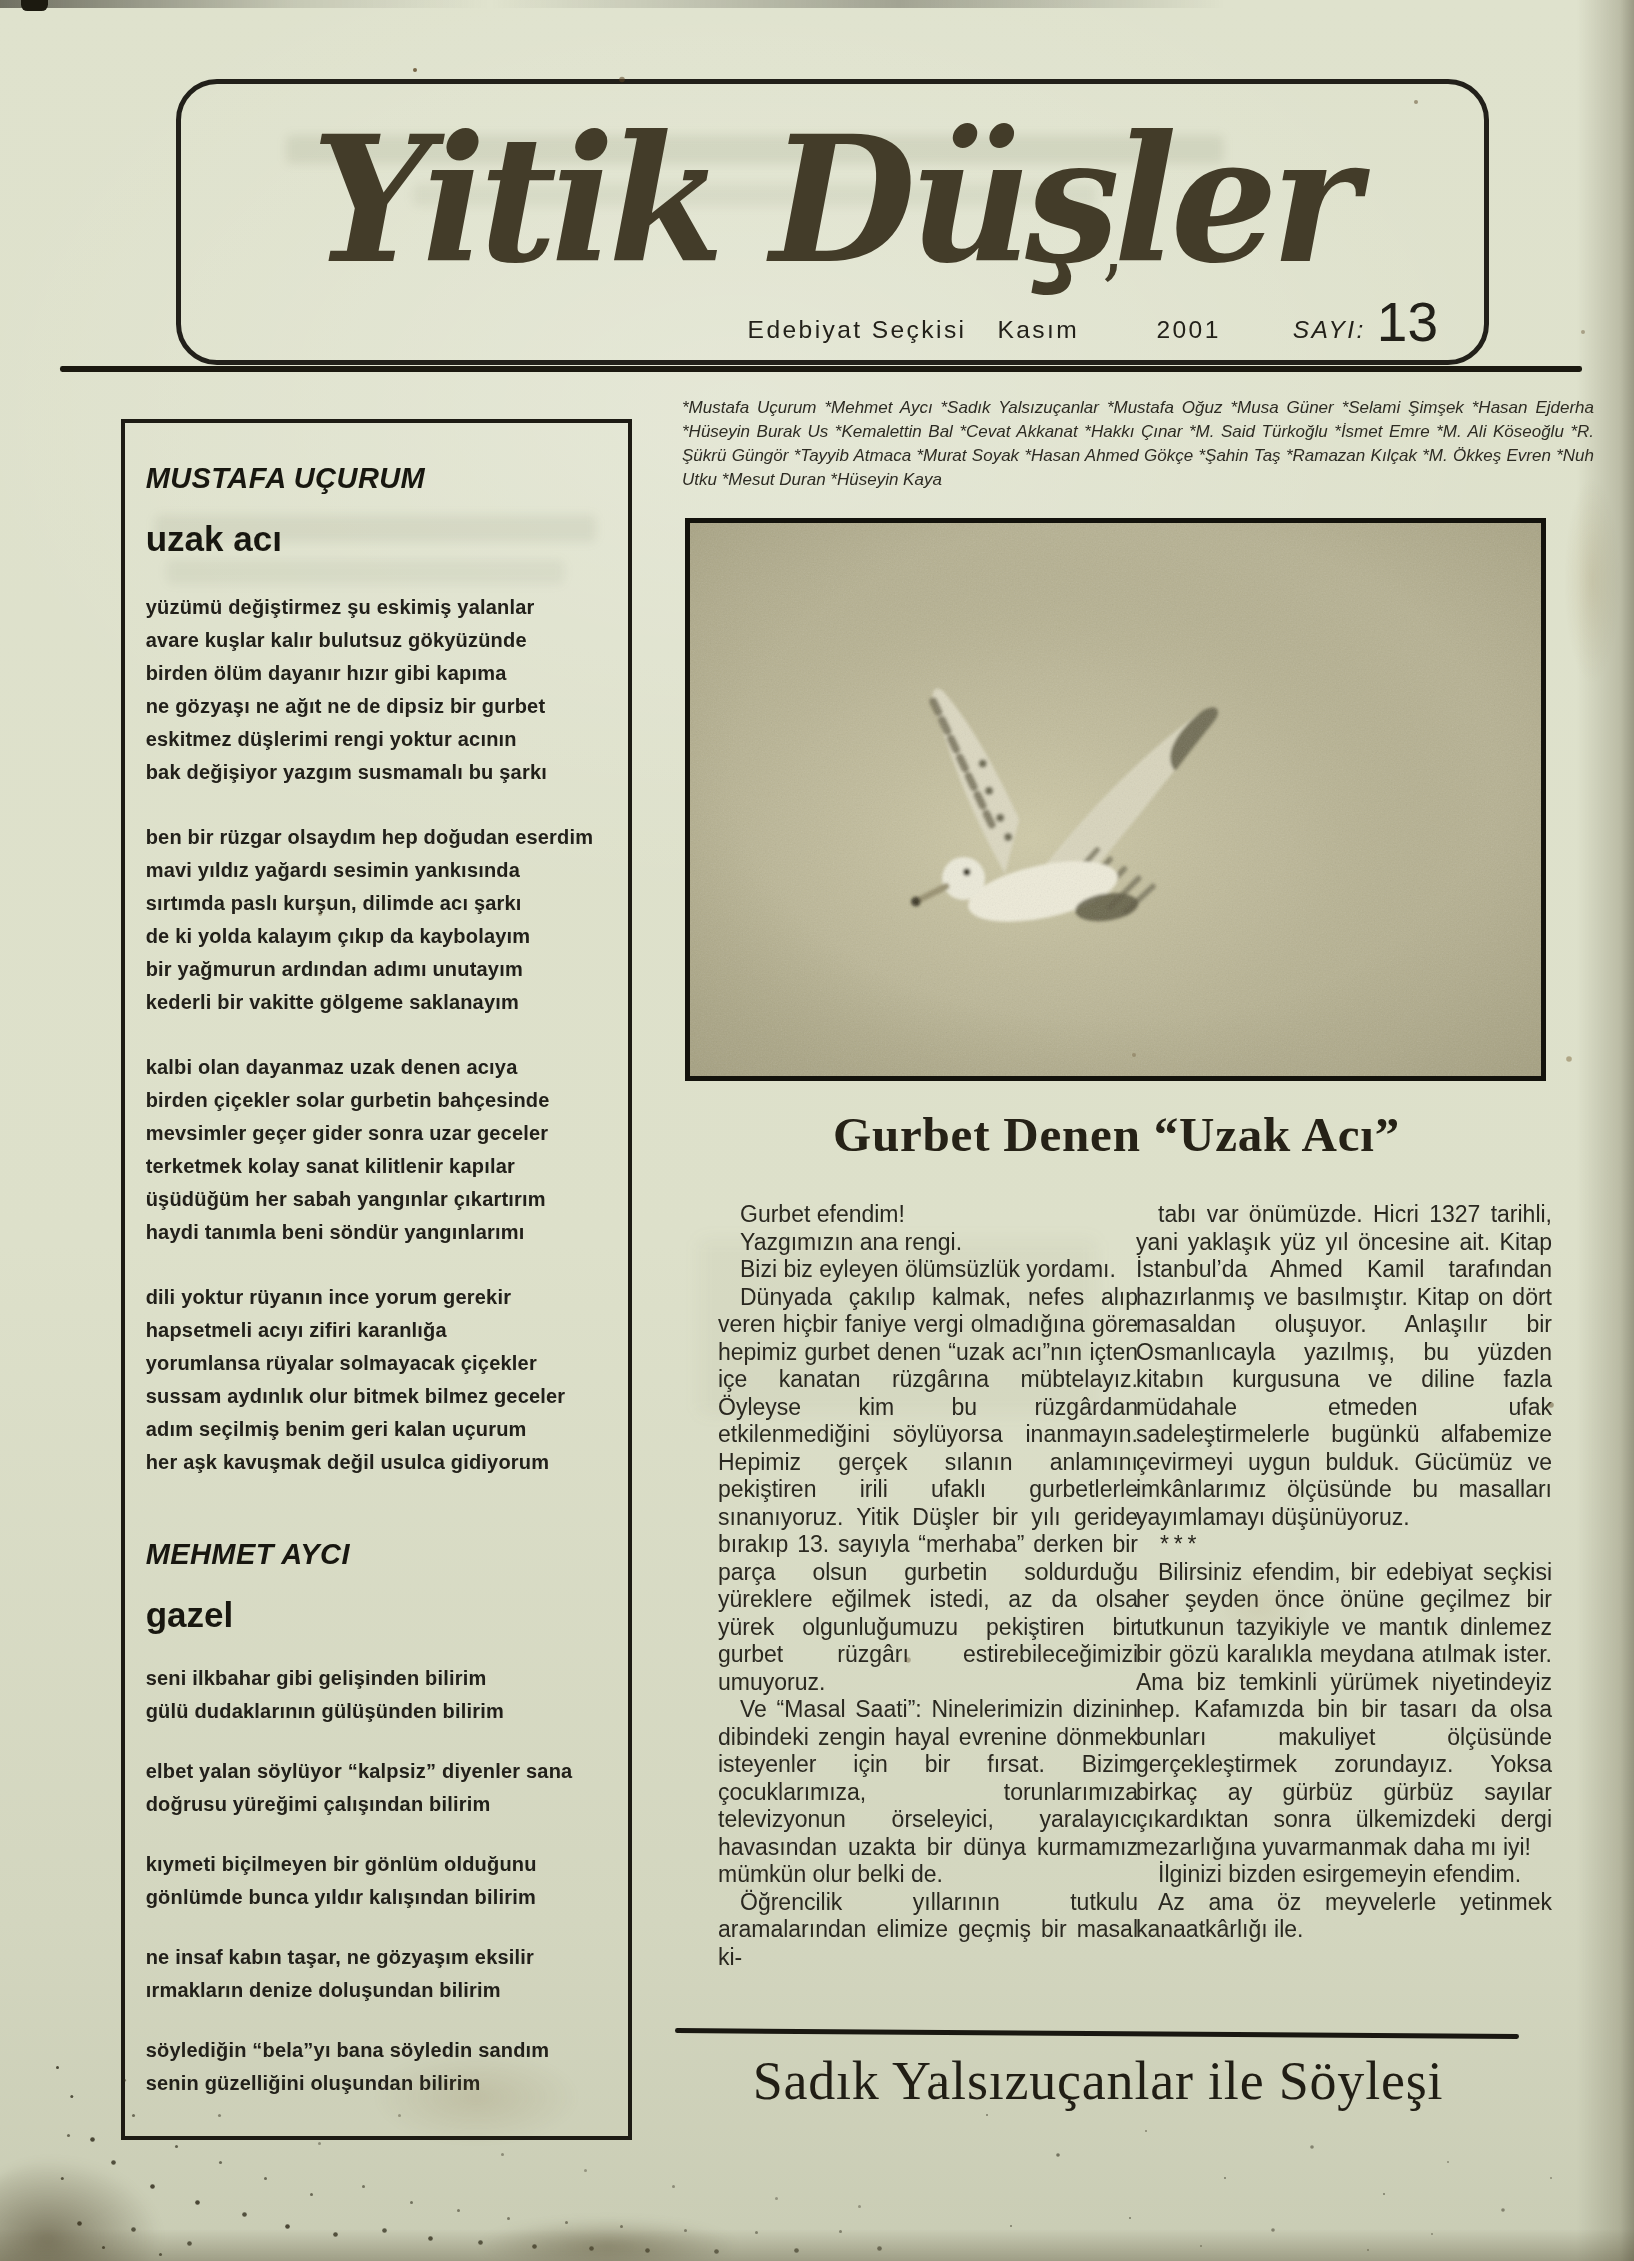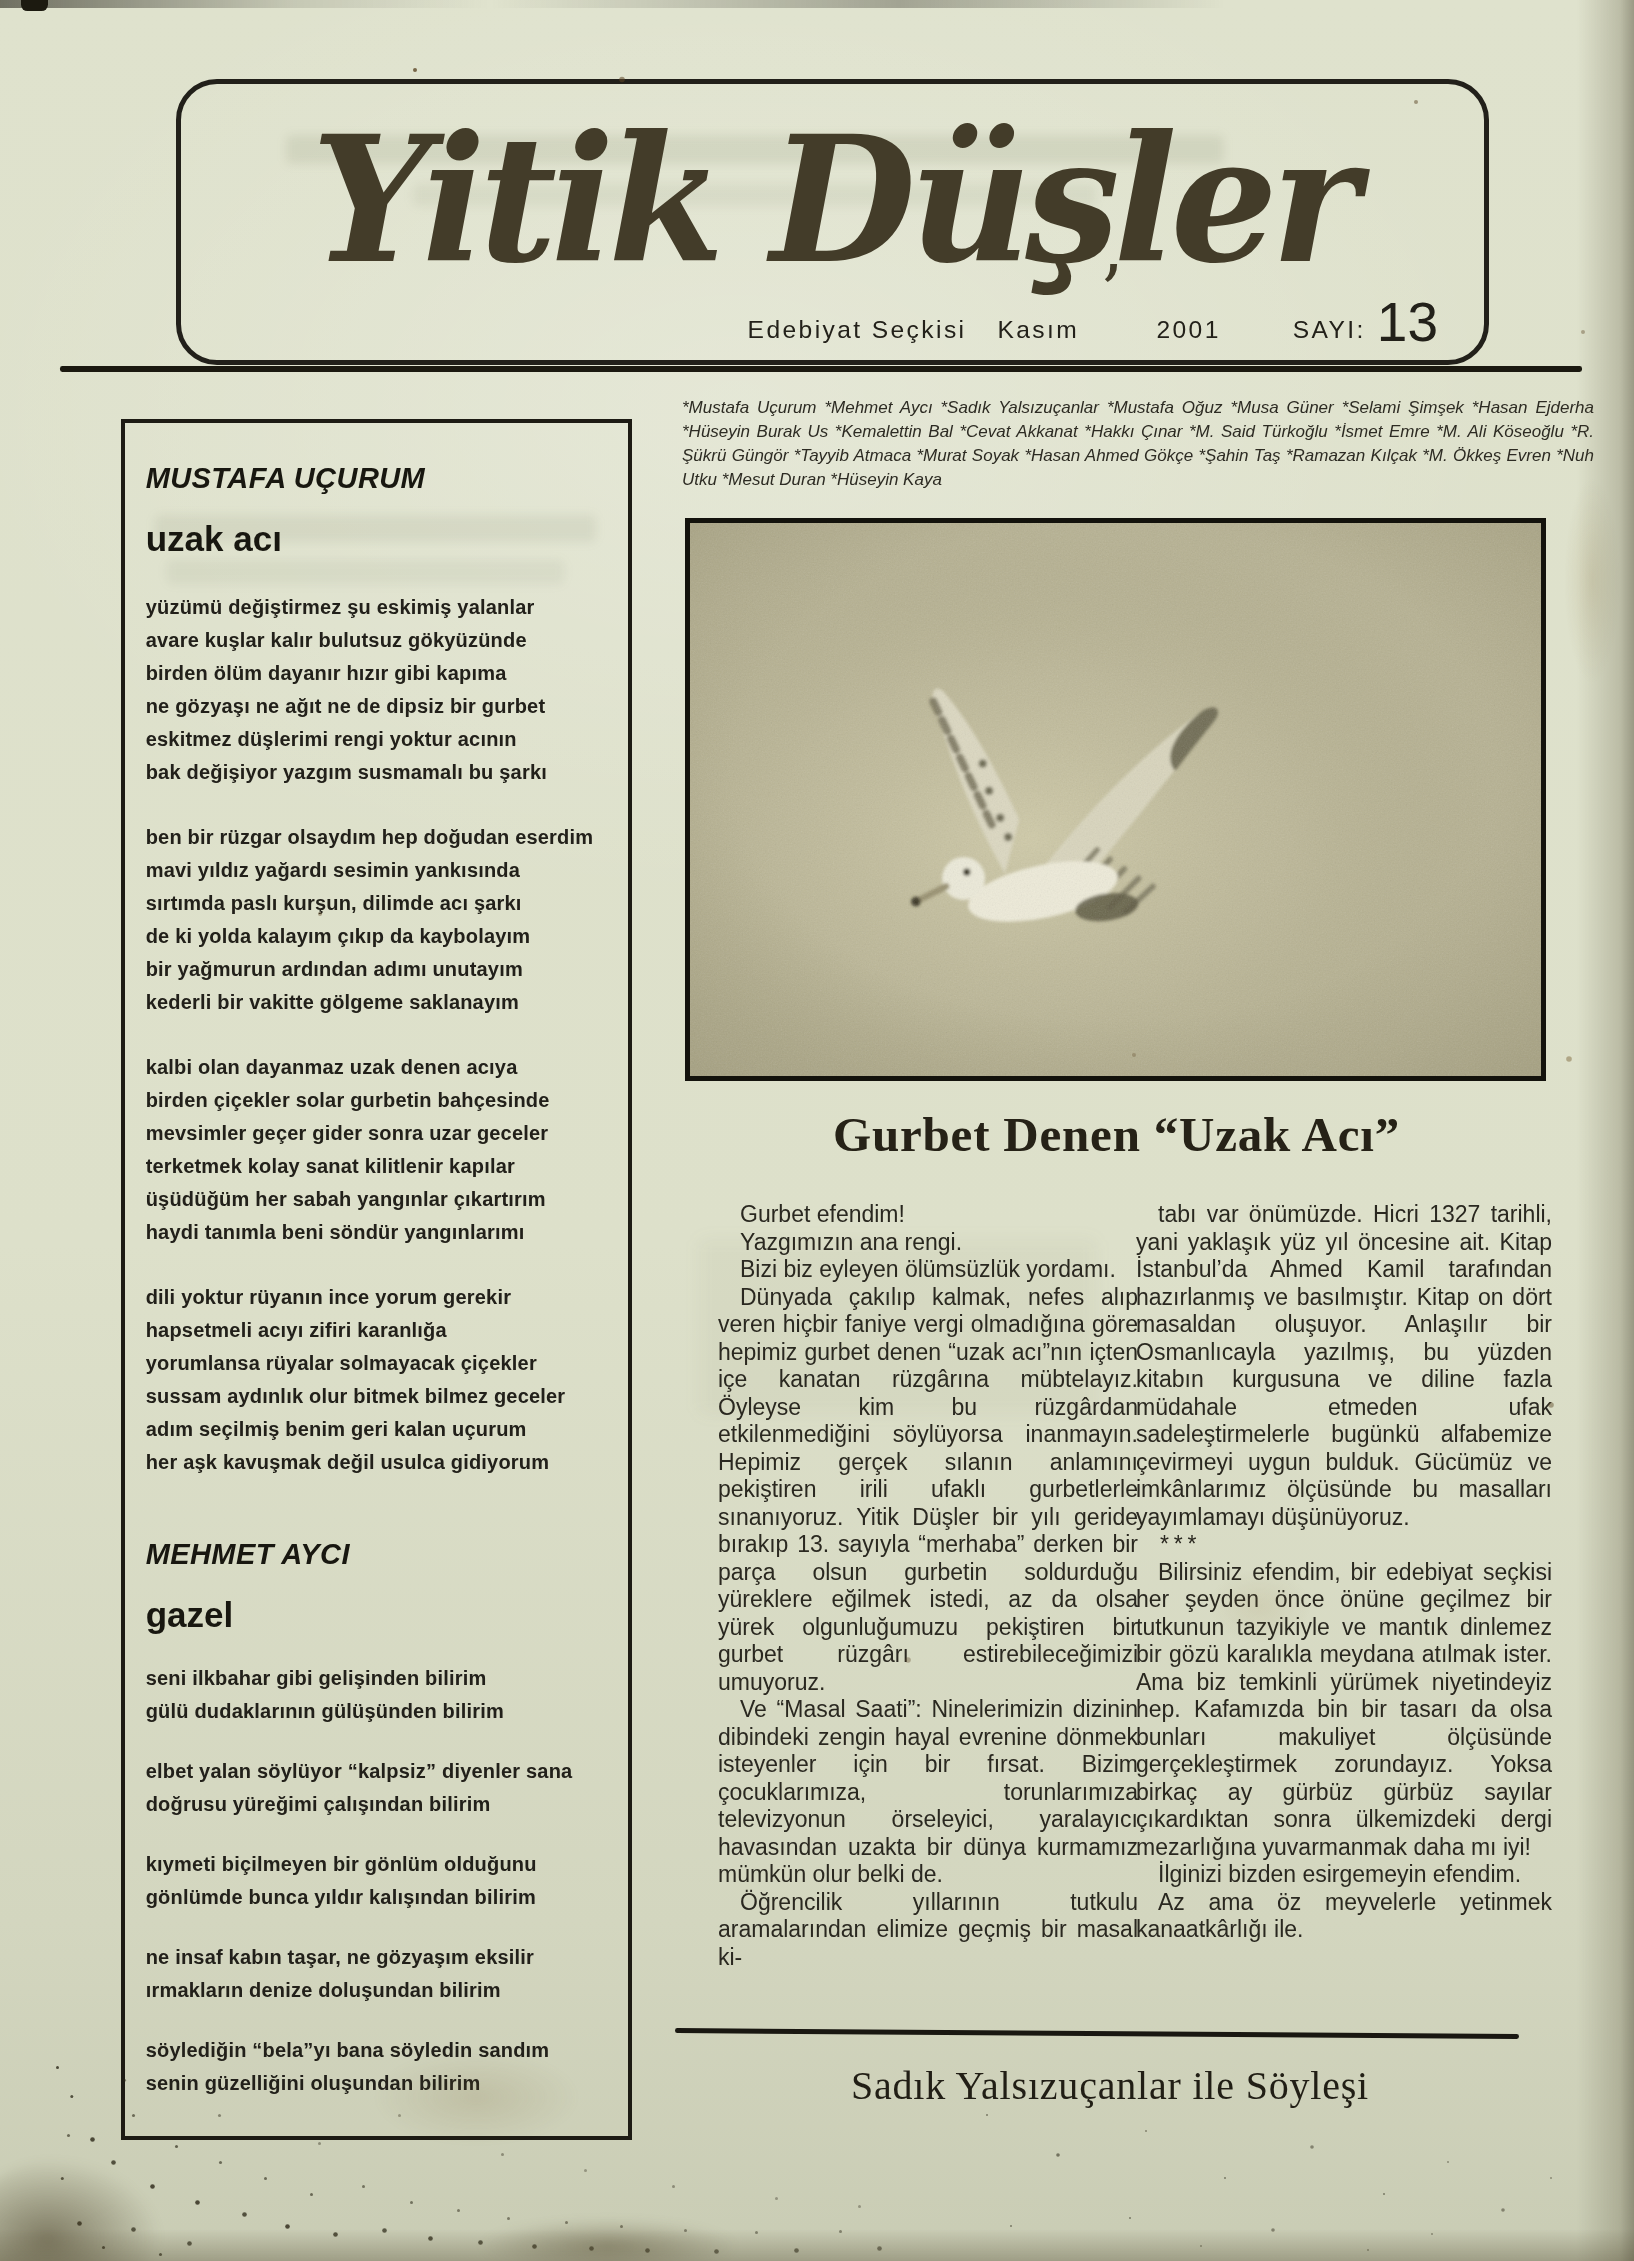--- a/index.html
+++ b/index.html
@@ -69,21 +69,21 @@
   .masthead-title{position:absolute;left:0;right:0;top:-4.8px;text-align:center;
     font-family:"DejaVu Serif",serif;font-style:italic;font-weight:bold;
     font-size:168px;line-height:1.45;letter-spacing:-6.4px;color:#433c29;
     transform:scaleY(1.04);}
   .masthead-sub{position:absolute;right:46px;bottom:9.5px;display:flex;align-items:baseline;
     font-size:24.6px;letter-spacing:2.4px;color:#23211a;white-space:nowrap;}
   .masthead-sub .w{margin-left:31px;}
   .masthead-sub .w:first-child{margin-left:10px;}
   .flourish{font-family:"DejaVu Serif",serif;font-size:73px;line-height:0;color:#433c29;
     margin-left:20.7px;position:relative;top:-20.7px;}
-  .sayi{margin-left:72px;}
+  .sayi{margin-left:72px;font-style:italic;}
   .issue-no{font-size:55px;font-weight:normal;margin-left:11px;letter-spacing:0;position:relative;top:3.2px;}
   .rule-top{position:absolute;left:60px;top:366px;width:1522px;height:6.4px;background:#1b1910;border-radius:2.4px;}
   
   .contributors{position:absolute;left:682px;top:396px;width:912px;margin:0;
     font-style:italic;font-size:17px;line-height:24px;text-align:justify;color:#2d2b23;}
   
   .poembox{position:absolute;left:121px;top:419px;width:511px;height:1721px;
     border:4px solid #1d1b14;box-sizing:border-box;padding:12.7px 20.7px 0 20.7px;}
   .p-author{font-size:29px;font-weight:bold;letter-spacing:0.4px;color:#181710;margin-top:26px;font-style:italic;}
   .p-title{font-size:35px;font-weight:bold;color:#181710;margin-top:24px;}
@@ -99,22 +99,22 @@
   .headline{position:absolute;left:682px;top:1106px;width:869px;margin:0;text-align:center;
     font-family:"Liberation Serif",serif;font-weight:bold;font-size:49px;letter-spacing:0.8px;color:#262217;}
   .col{position:absolute;top:1201px;width:420px;font-size:23px;line-height:27.5px;
     text-align:justify;color:#2a2820;}
   .col p{margin:0;text-indent:22px;}
   .col1{left:718px;}
   .col2{left:1136px;width:416px;}
   .col p.sep{letter-spacing:4.8px;text-indent:24px;}
   .rule-bottom{position:absolute;left:675px;top:2031px;width:844px;height:4.8px;background:#191711;
     transform:rotate(.4deg);border-radius:2.4px;}
-  .footer-headline{position:absolute;left:677px;top:2050px;width:842px;margin:12px;text-align:center;
-    font-family:"Liberation Serif",serif;font-weight:normal;font-size:40px;letter-spacing:0.8px;color:#211e15;}
+  .footer-headline{position:absolute;left:677px;top:2050px;width:842px;margin:0;text-align:center;
+    font-family:"Liberation Serif",serif;font-weight:normal;font-size:54px;letter-spacing:0.8px;color:#211e15;}
 </style>
 </head>
 <body>
 
 <div class="page">
 
   <div class="ghost g1"></div>
   <div class="ghost g2"></div>
   <div class="ghost g3"></div>
   <div class="ghost g4"></div>

